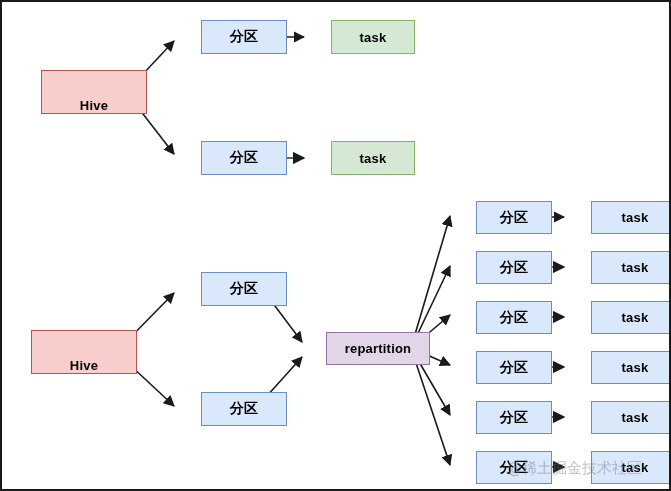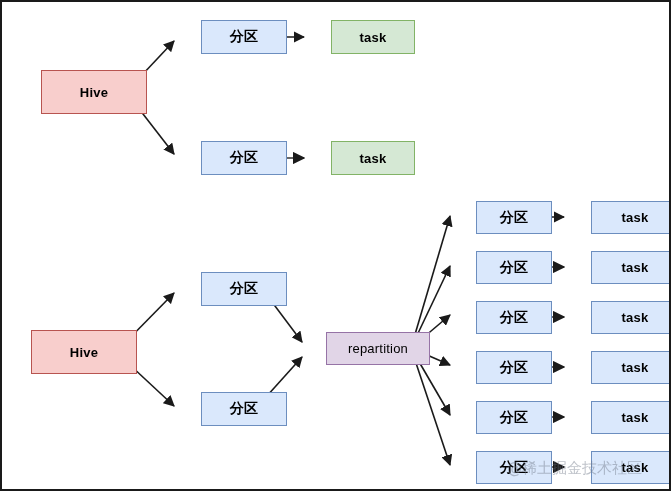--- a/index.html
+++ b/index.html
@@ -42,37 +42,38 @@
     letter-spacing: 0.2px;
     z-index: 2;
     margin-left: 21px;
   }
   .node.cjk {
     font-size: 14px;
   }
   .node-hive {
     background: #f8cecc;
     border-color: #b85450;
+    align-items: flex-end;
   }
   .node-partition {
     background: #dae8fc;
     border-color: #6c8ebf;
   }
   .node-task-green {
     background: #d5e8d4;
     border-color: #82b366;
   }
   .node-task-blue {
     background: #dae8fc;
     border-color: #6c8ebf;
   }
   .node-repartition {
     background: #e1d5e7;
     border-color: #9673a6;
-    font-weight: normal;
+    font-weight: bold;
     font-size: 13px;
   }
   .watermark {
     position: absolute;
     z-index: 3;
     color: rgba(110, 120, 135, 0.45);
     font-size: 15px;
     white-space: nowrap;
     pointer-events: none;
     font-family: "DejaVu Sans", sans-serif;

